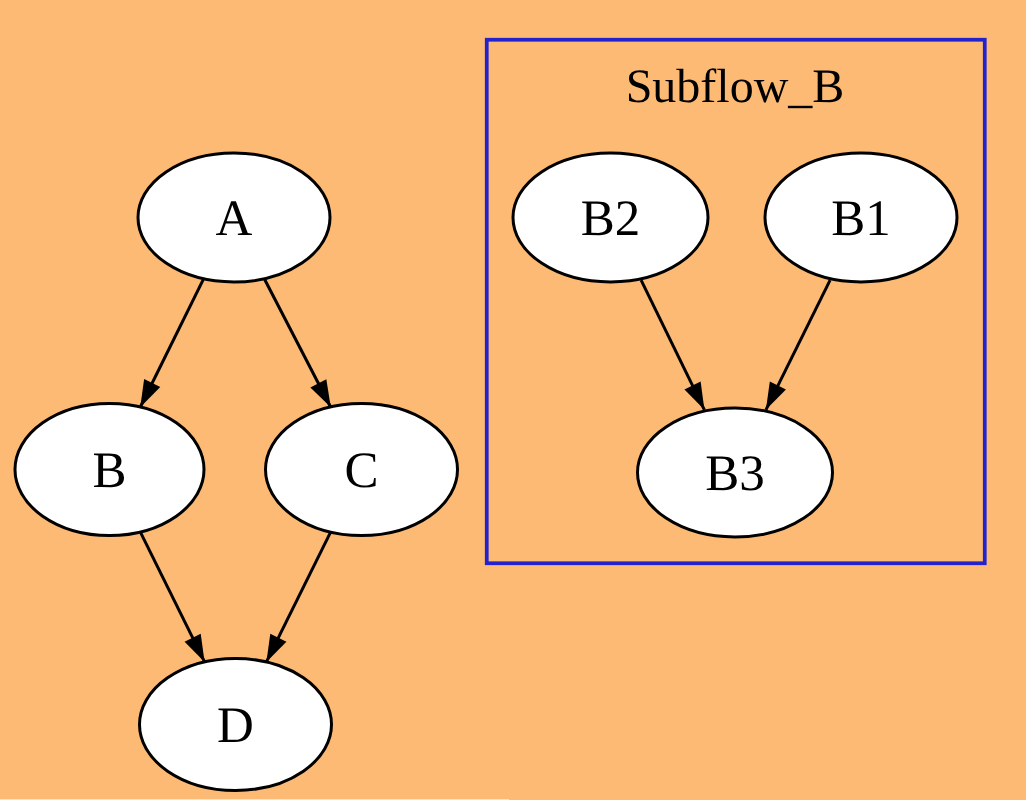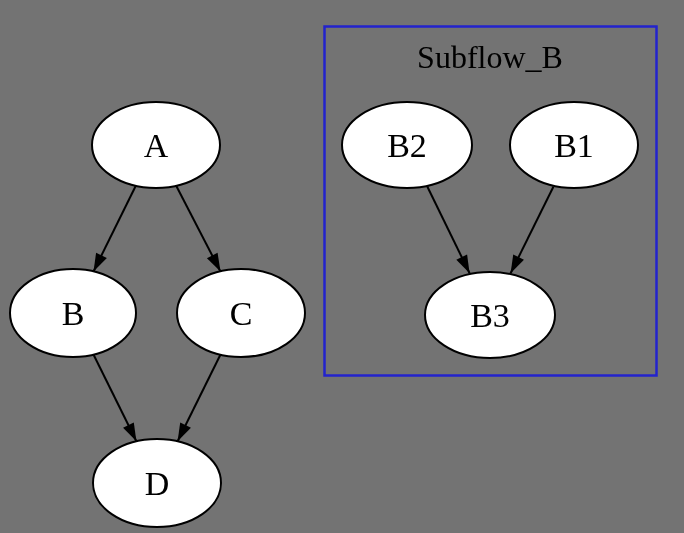--- a/index.html
+++ b/index.html
@@ -4,21 +4,21 @@
 <style>
   html, body {
     margin: 0;
     padding: 0;
     background: #ffffff;
   }
   .canvas {
     position: relative;
     width: 684px;
     height: 533px;
-    background: #737373;
+    background: #fdba74;
     overflow: hidden;
   }
   svg { display: block; }
   .node-ellipse {
     fill: #ffffff;
     stroke: #000000;
     stroke-width: 2;
   }
   .edge-line {
     stroke: #000000;

